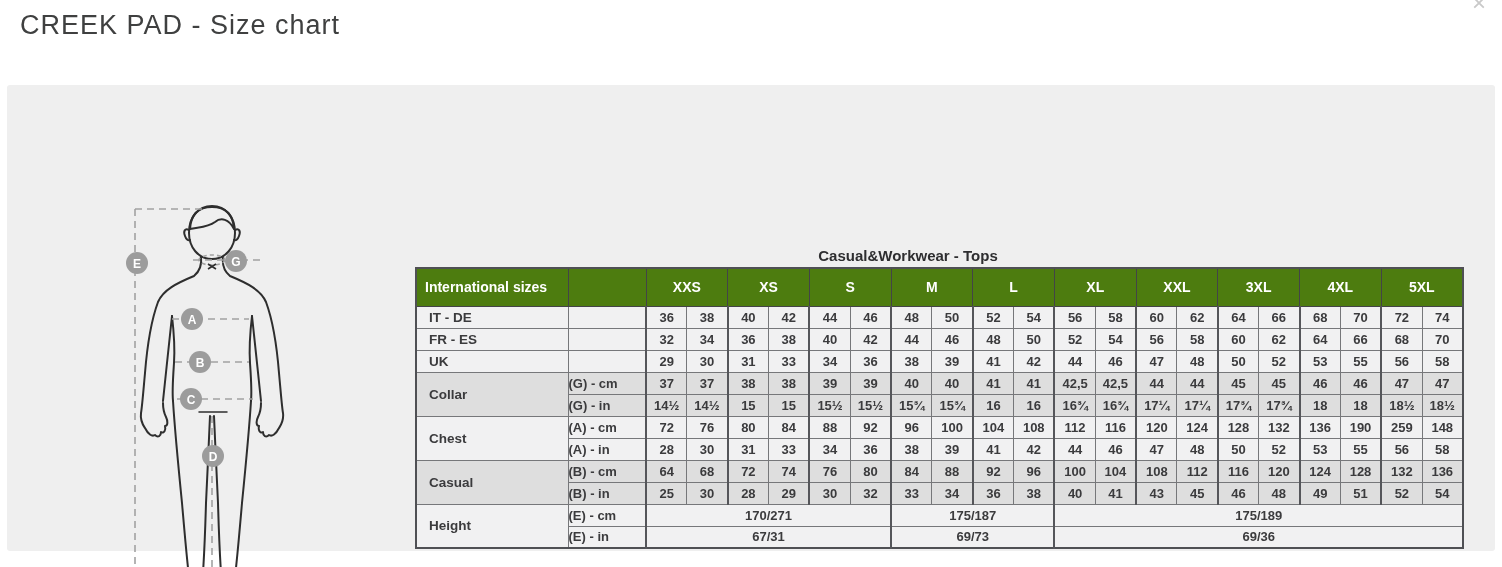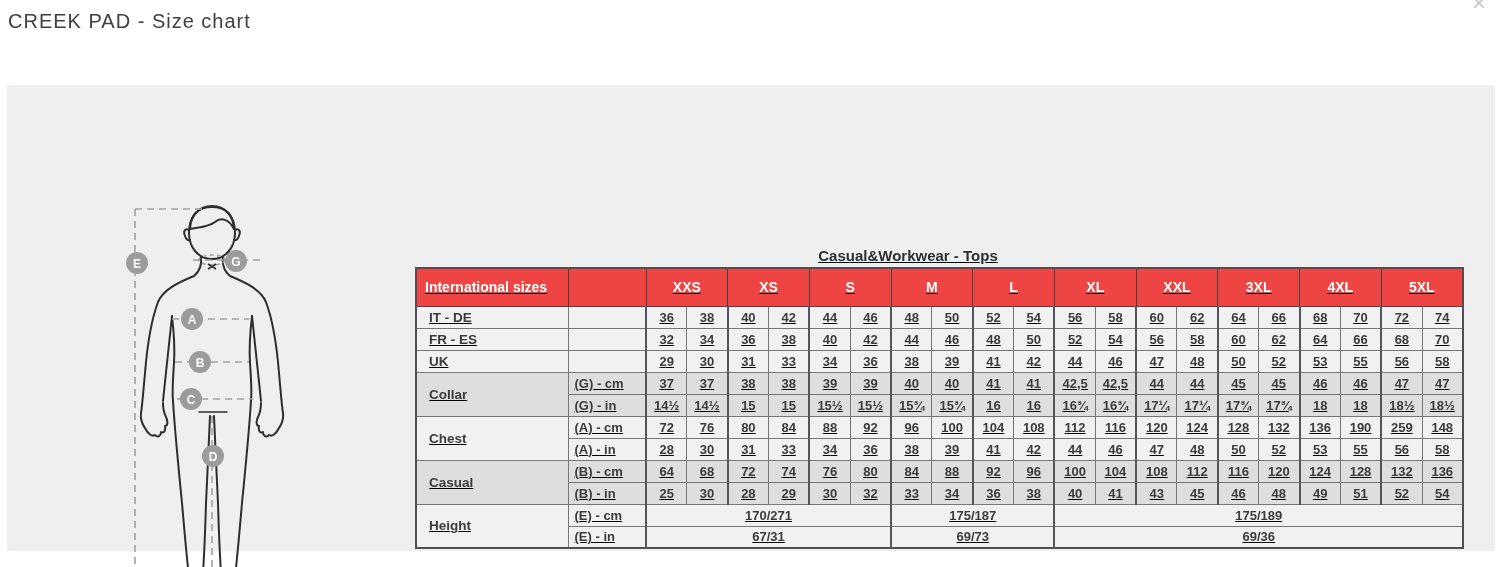--- a/index.html
+++ b/index.html
@@ -1,55 +1,55 @@
 <!DOCTYPE html>
 <html><head>
 <meta charset="utf-8">
 <style>
   * { margin:0; padding:0; box-sizing:border-box; }
   html,body { width:1502px; height:567px; background:#ffffff; font-family:"Liberation Sans",sans-serif; overflow:hidden; position:relative; }
 
   .page-title {
-    position:absolute; left:8px; top:10px;
-    font-size:20px; font-weight:300; letter-spacing:1px; color:#3f4040;
+    position:absolute; left:20px; top:10px;
+    font-size:27px; font-weight:300; letter-spacing:1px; color:#3f4040;
   }
   .close-btn {
     position:absolute; right:16px; top:-9px;
     font-size:24px; color:#c9c9c9; cursor:pointer; line-height:1;
     font-weight:400;
   }
   .panel {
     position:absolute; left:7px; top:85px; width:1488px; height:466px;
     background:#efefef; border-radius:3px;
   }
   .diagram {
     position:absolute; left:108px; top:88px; width:230px; height:460px;
   }
 
-  .table-wrap { position:absolute; left:408px; top:162px; width:986px;text-decoration:underline; }
+  .table-wrap { position:absolute; left:408px; top:162px; width:986px; }
   .table-title {
     text-align:center; font-size:15px; font-weight:bold; color:#2e2e30;
     margin-bottom:3px; letter-spacing:0px;
   }
   table.size-table {
     border-collapse:collapse; table-layout:fixed; width:1049px;
     border:2px solid #4f5054;
     font-family:"Liberation Sans",sans-serif;
     font-weight:bold; font-size:13px; color:#3b3b3d;
   }
   .size-table tr.head th {
-    background:#ef4444; color:#ffffff; border:1px solid #434447;
+    background:#4d7c0f; color:#ffffff; border:1px solid #434447;
     height:38px; font-size:14px; text-align:center; font-weight:bold;
   }
   .size-table tr.head th.corner { text-align:left; padding-left:8px; }
   .size-table td, .size-table th.rowlabel {
     border:1px solid #76777a; height:22px; overflow:hidden; white-space:nowrap;
   }
   .size-table td { text-align:center; }
-  .size-table td.sublabel { text-align:left; padding-left:6px; }
+  .size-table td.sublabel { text-align:left; }
   .size-table th.rowlabel { text-align:left; padding-left:12px; font-size:13.5px; }
   .size-table tr.light td, .size-table tr.light th.rowlabel { background:#f1f1f2; }
   .size-table tr.gray  td, .size-table tr.gray  th.rowlabel { background:#dedede; }
   .size-table td.gs { border-left:2px solid #55565a; }
 </style>
 </head>
 <body>
 
 <h1 class="page-title">CREEK PAD - Size chart</h1>
 <div class="close-btn">×</div>

